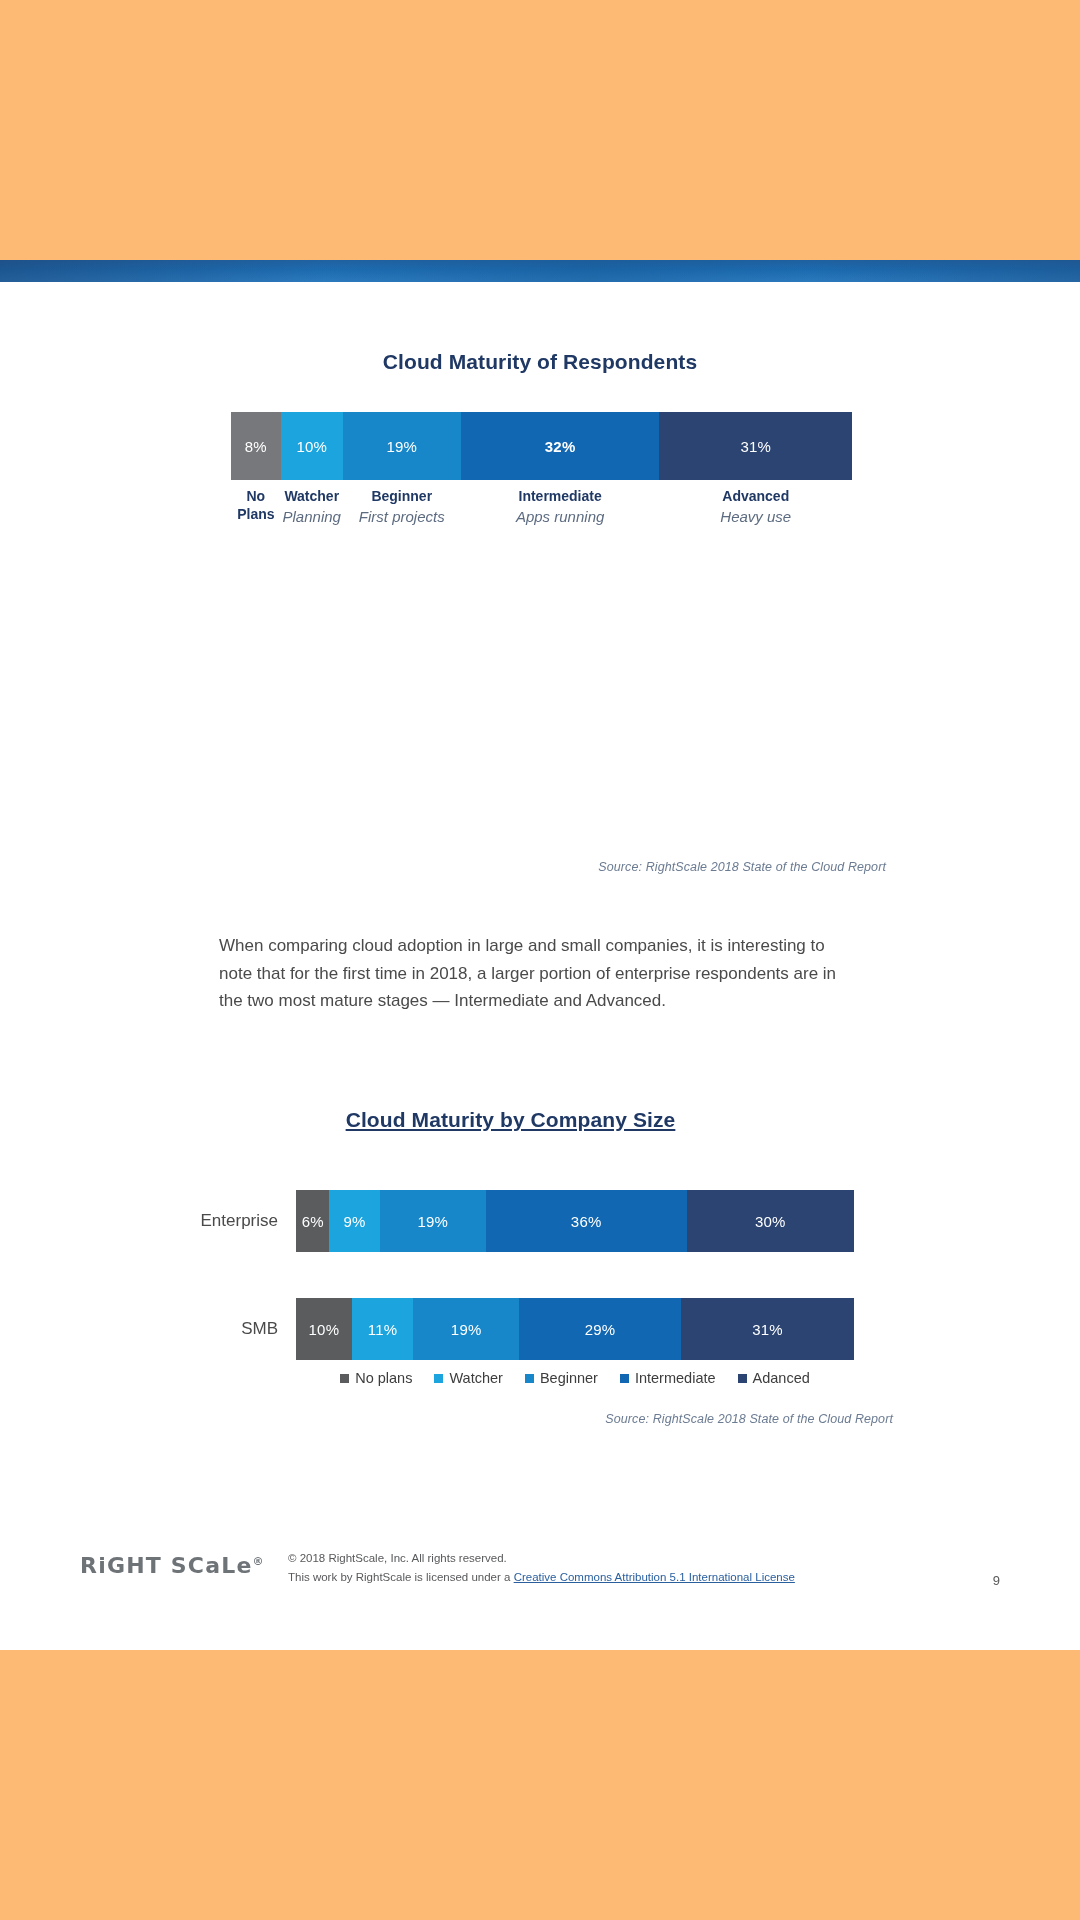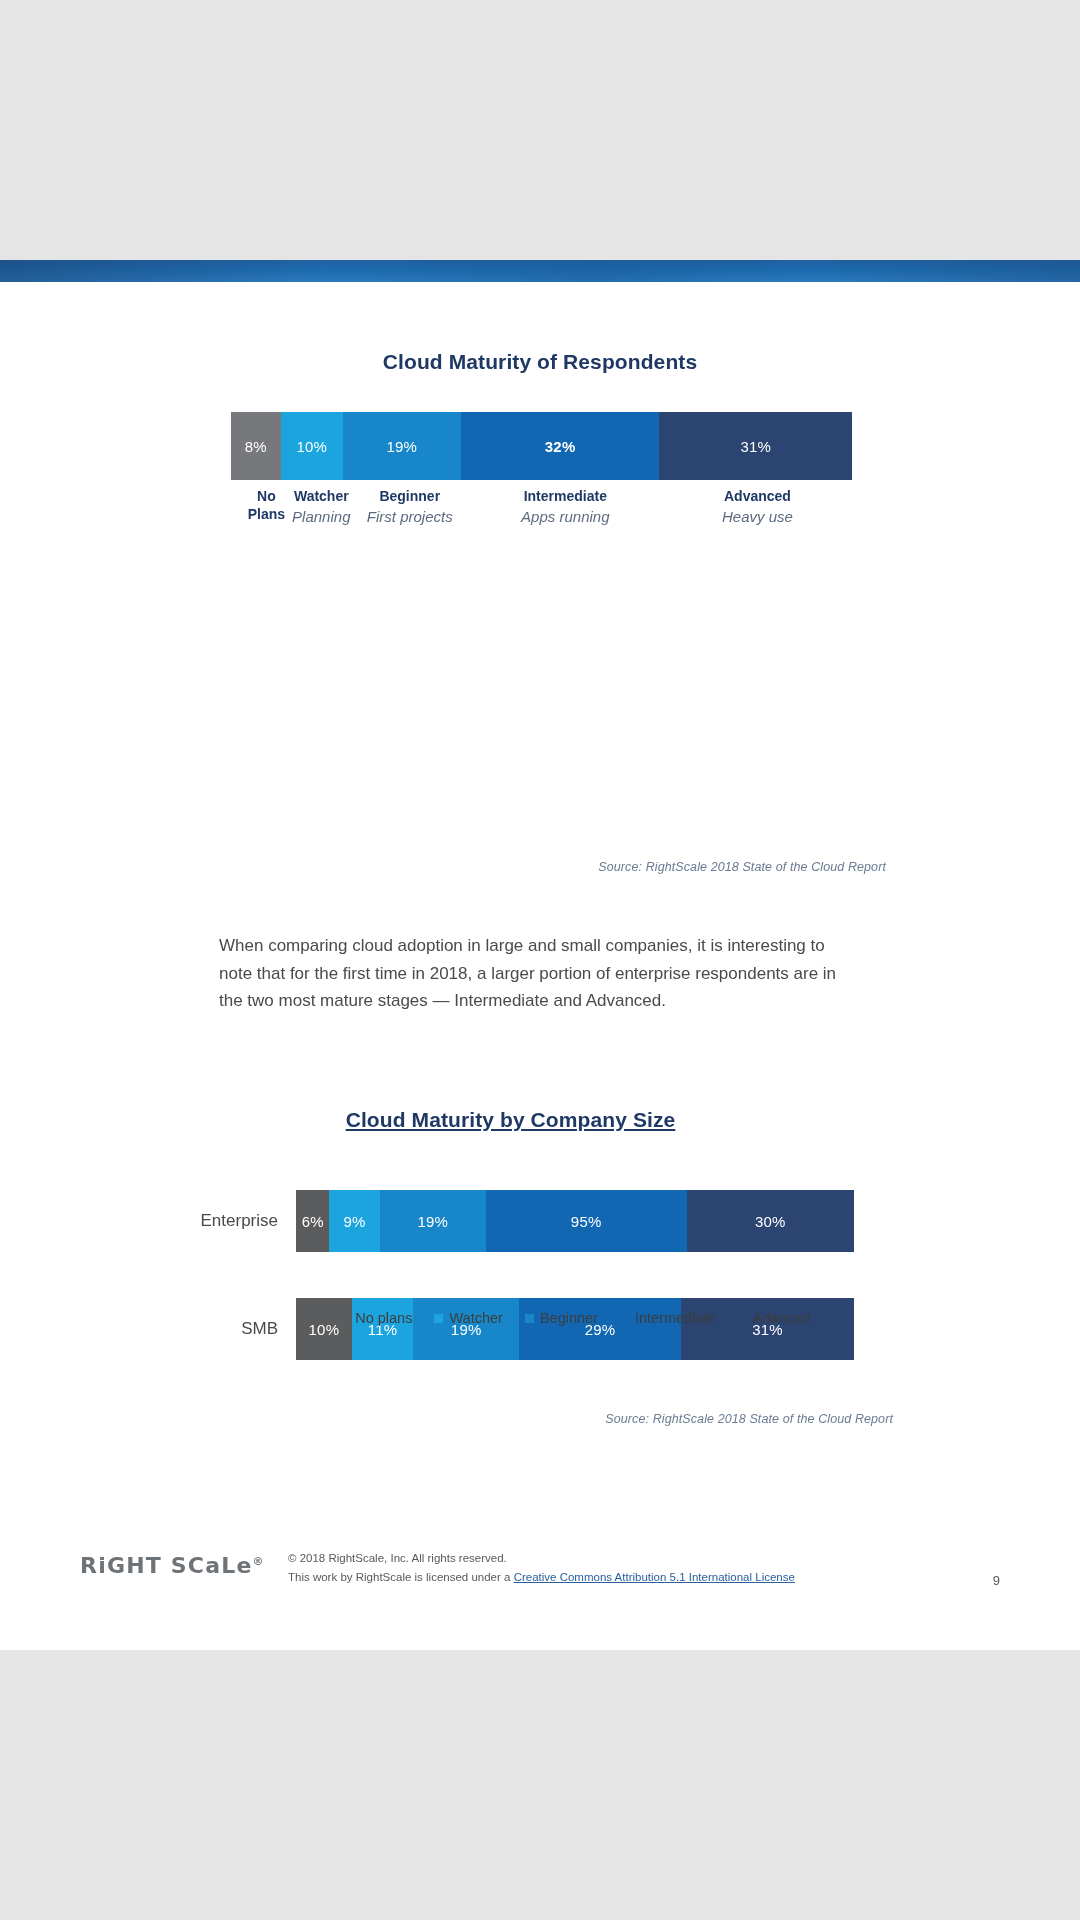--- a/index.html
+++ b/index.html
@@ -2,21 +2,21 @@
 <html><head>
 <meta charset="utf-8">
 <style>
   * { box-sizing: border-box; margin: 0; padding: 0; }
   html, body {
     width: 1080px; height: 1920px;
     background: #808080;
     font-family: "Liberation Sans", sans-serif;
     overflow: hidden;
   }
-  .viewport { position: relative; width: 1080px; height: 1920px; background: #e5e5e5; }
+  .viewport { position: relative; width: 1080px; height: 1920px; background: #fdba74; }
 
   
   .page {
     position: absolute;
     left: 0; top: 260px;
     width: 1080px; height: 1390px;
     background: #ffffff;
   }
   .top-band {
     position: absolute; left: 0; top: 0; width: 1080px; height: 22px;
@@ -69,21 +69,21 @@
     position: absolute; left: 0; top: 0; width: 290px; height: 62px;
     display: flex; align-items: center; justify-content: flex-end;
     padding-right: 12px;
     font-size: 17px; color: #4a4a4a; padding-left: 48px;
   }
   .c2-row .rowbar {
     position: absolute; left: 296px; top: 0; width: 558px; height: 62px; display: flex;
   }
   .c2-row .seg { font-size: 15px; }
   .c2-legend {
-    position: absolute; left: 296px; top: 1050px; width: 558px;
+    position: absolute; left: 296px; top: 1110px; width: 558px;
     display: flex; justify-content: center; align-items: center; gap: 22px;
   }
   .lg-item { display: flex; align-items: center; gap: 6px;
              font-size: 14.5px; color: #3d3d3d; }
   .lg-swatch { width: 9px; height: 9px; display: inline-block; }
   .c2-source {
     position: absolute; left: 0; top: 1152px; width: 893px; text-align: right;
     font-size: 12.5px; font-style: italic; color: #6b7b92; letter-spacing: .1px;
   }
 
@@ -120,21 +120,21 @@
     <div class="c1-title">Cloud Maturity of Respondents</div>
 
     <div class="c1-bar" id="c1bar">
         <div class="seg" style="flex: 8 0 0px; background: rgb(119, 120, 123);">8%</div>
         <div class="seg" style="flex: 10 0 0px; background: rgb(27, 164, 221);">10%</div>
         <div class="seg" style="flex: 19 0 0px; background: rgb(23, 135, 201);">19%</div>
         <div class="seg" style="flex: 32 0 0px; background: rgb(17, 103, 177); font-weight: bold;">32%</div>
         <div class="seg" style="flex: 31 0 0px; background: rgb(43, 68, 113);">31%</div>
       </div>
     <div class="c1-labels" id="c1labels">
-        <div class="c1-lab" style="flex: 8 0 0px; margin-left: 11px;">
+        <div class="c1-lab" style="flex: 8 0 0px;">
           <div class="main">No<br>Plans</div>
         </div>
         <div class="c1-lab" style="flex: 10 0 0px;">
           <div class="main">Watcher</div>
           <div class="sub">Planning</div>
         </div>
         <div class="c1-lab" style="flex: 19 0 0px;">
           <div class="main">Beginner</div>
           <div class="sub">First projects</div>
         </div>
@@ -153,21 +153,21 @@
     <div class="body-para">When comparing cloud adoption in large and small companies, it is interesting to note that for the first time in 2018, a larger portion of enterprise respondents are in the two most mature stages — Intermediate and Advanced.</div>
 
     <div class="c2-title">Cloud Maturity by Company Size</div>
 
     <div class="c2-row" id="c2row0" style="top:930px;">
       <div class="rowlabel">Enterprise</div>
       <div class="rowbar">
           <div class="seg" style="flex: 6 0 0px; background: rgb(91, 92, 94);">6%</div>
           <div class="seg" style="flex: 9 0 0px; background: rgb(27, 164, 221);">9%</div>
           <div class="seg" style="flex: 19 0 0px; background: rgb(23, 135, 201);">19%</div>
-          <div class="seg" style="flex: 36 0 0px; background: rgb(17, 103, 177);">95%</div>
+          <div class="seg" style="flex: 36 0 0px; background: rgb(17, 103, 177);">36%</div>
           <div class="seg" style="flex: 30 0 0px; background: rgb(43, 68, 113);">30%</div>
         </div>
     </div>
 
     <div class="c2-row" id="c2row1" style="top:1038px;">
       <div class="rowlabel">SMB</div>
       <div class="rowbar">
           <div class="seg" style="flex: 10 0 0px; background: rgb(91, 92, 94);">10%</div>
           <div class="seg" style="flex: 11 0 0px; background: rgb(27, 164, 221);">11%</div>
           <div class="seg" style="flex: 19 0 0px; background: rgb(23, 135, 201);">19%</div>

